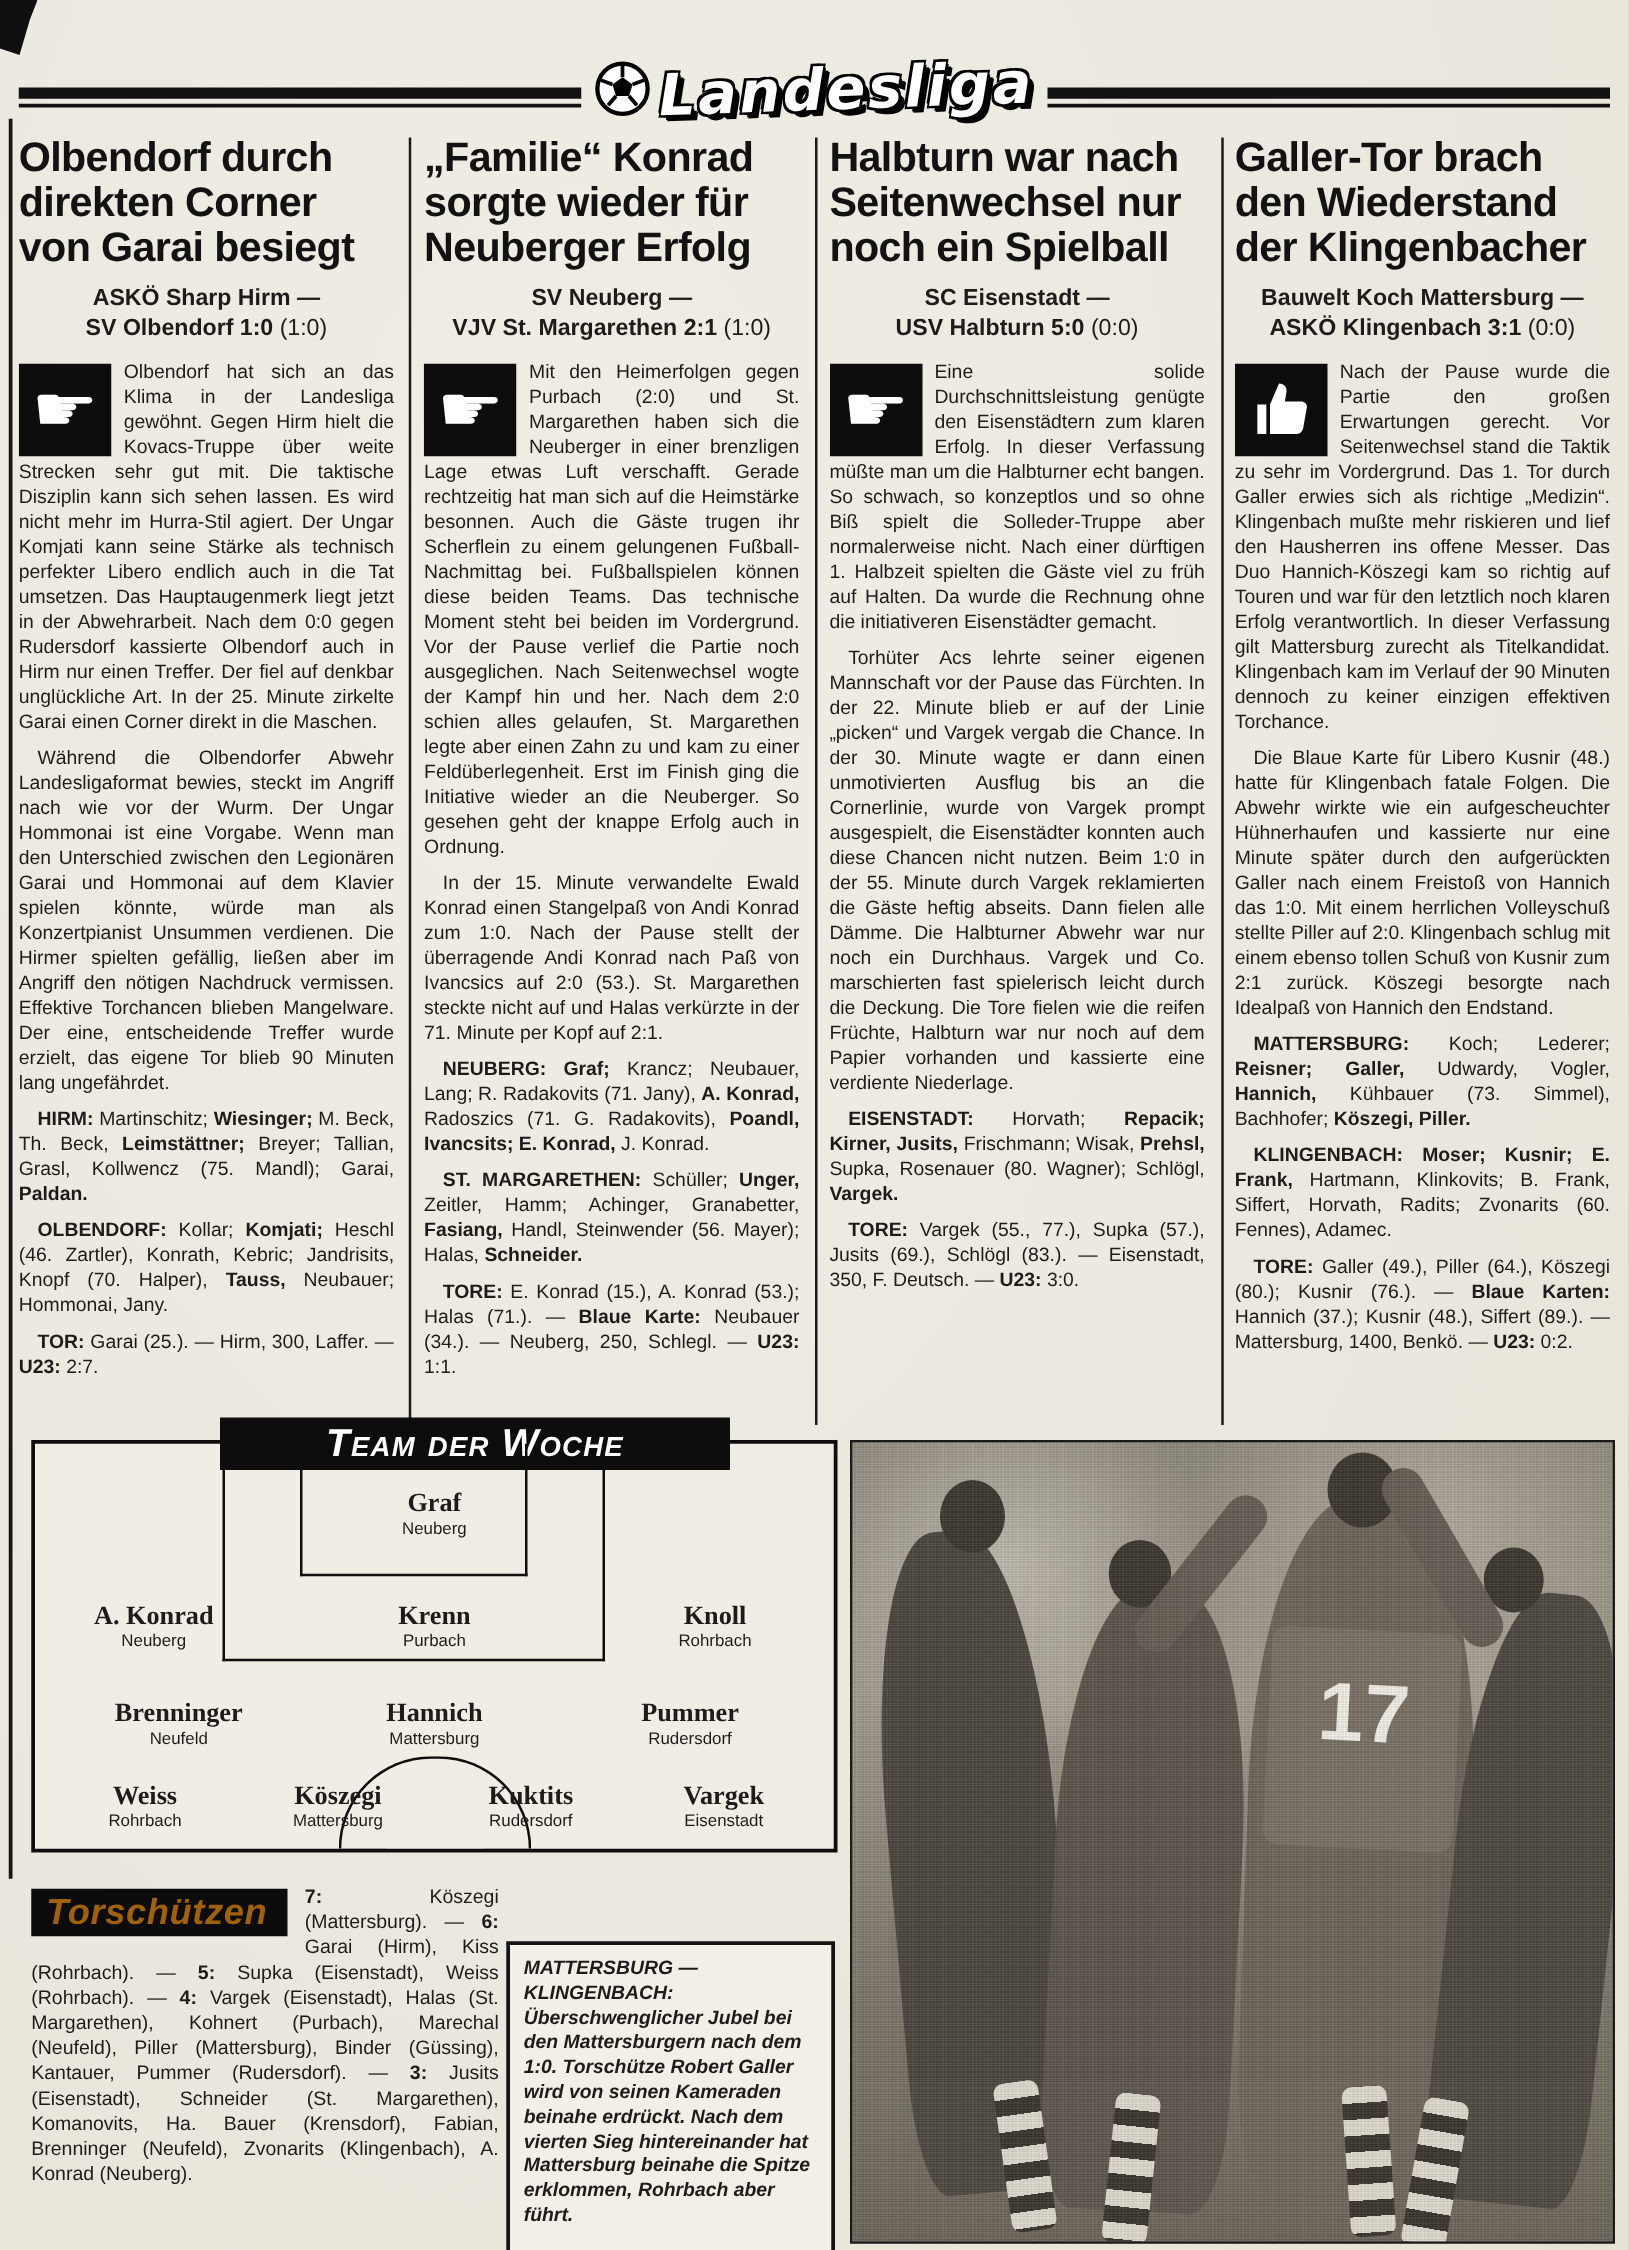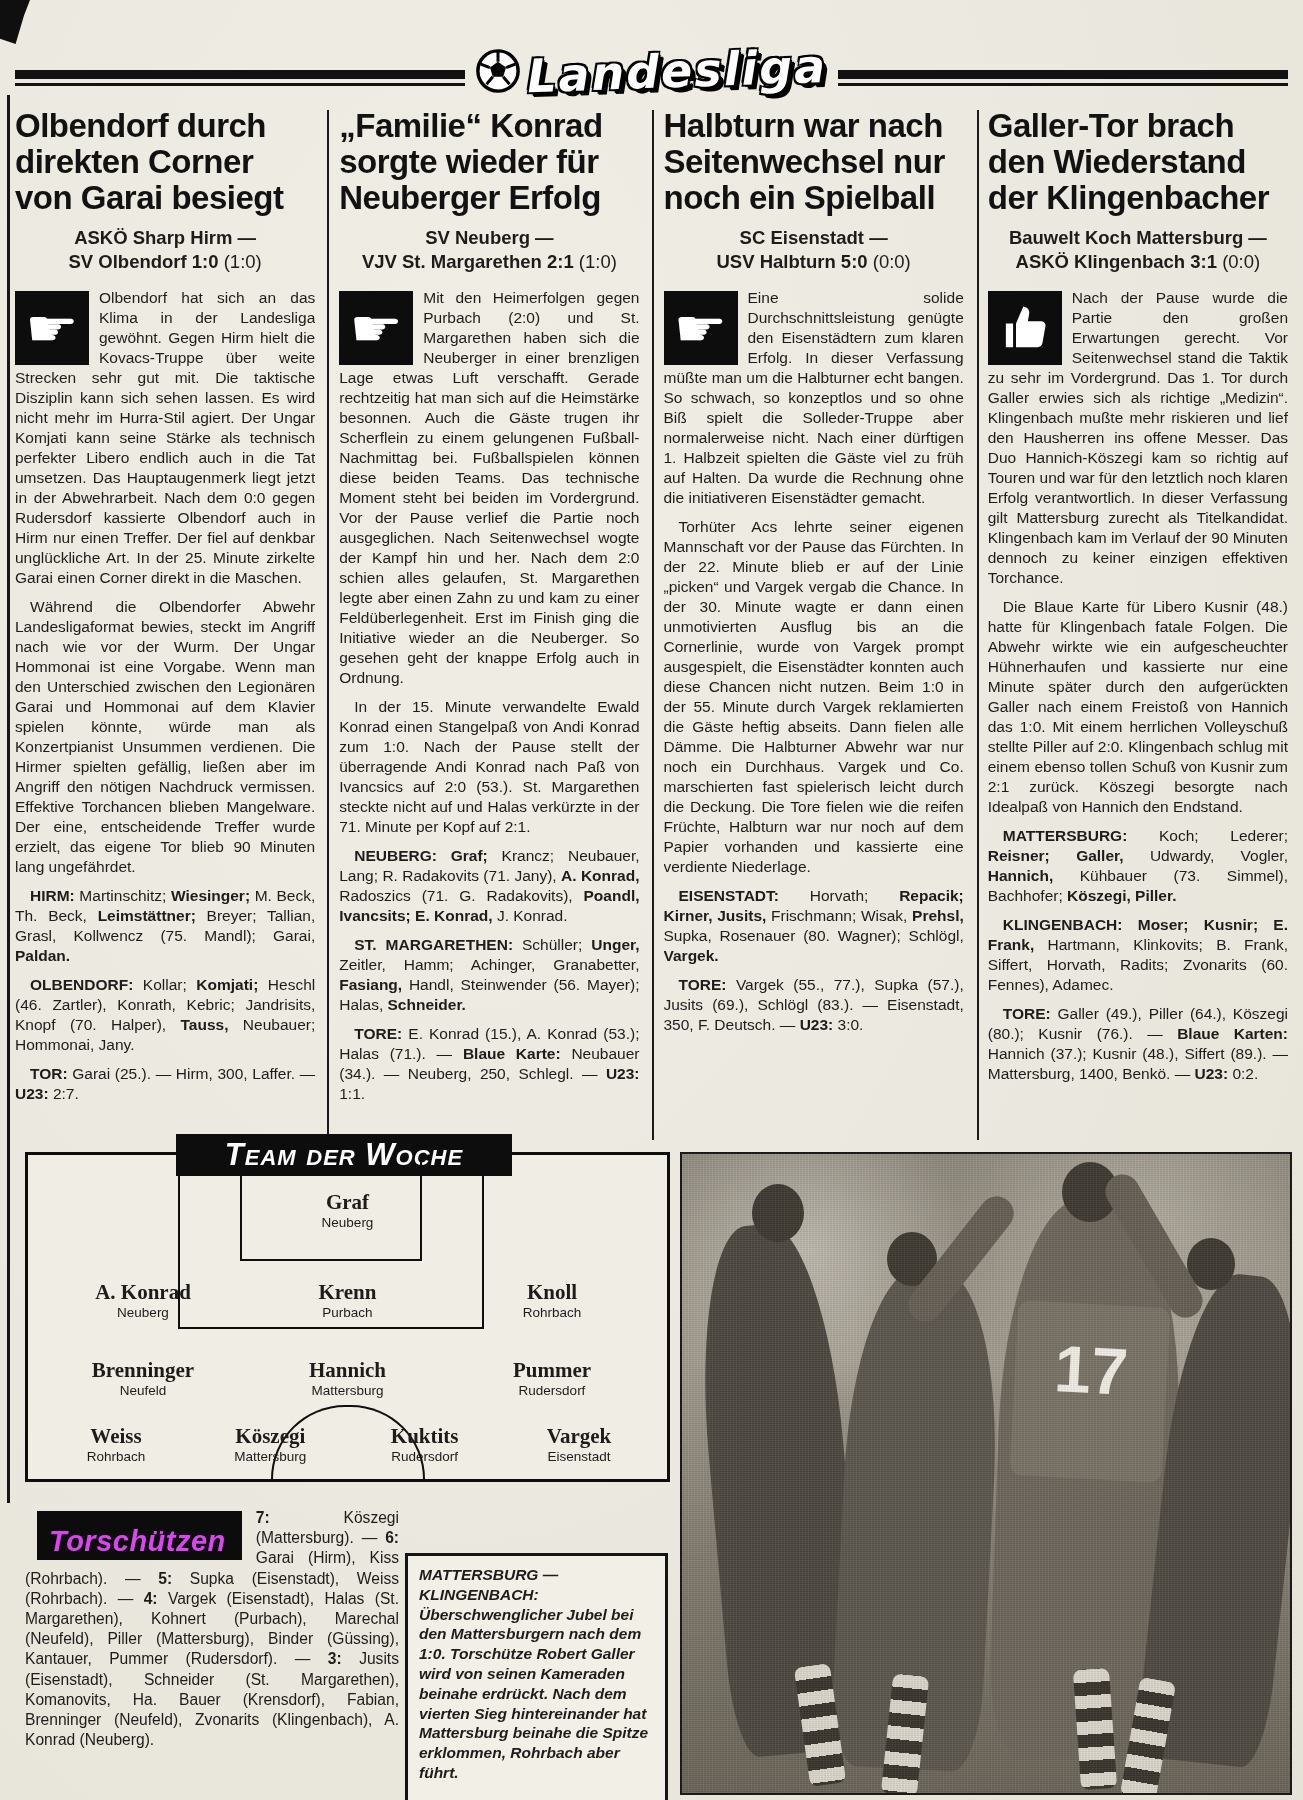--- a/index.html
+++ b/index.html
@@ -38,41 +38,41 @@
   .lineup{text-indent:15px;margin:0 0 10px 0;}
   .b{font-weight:bold;}
 
   .dropicon{float:left;width:74px;height:74px;background:#0d0d0d;margin:3px 10px 2px 0;
             display:flex;align-items:center;justify-content:center;}
   .hand-glyph{color:#fff;font-size:60px;line-height:1;font-family:"DejaVu Sans", sans-serif;transform:scaleY(.85);}
 
   
   .team-box{position:absolute;left:25px;top:1152px;width:645px;height:330px;background:#f0ede5;
             border:3px solid #0e0e0e;box-sizing:border-box;}
-  .team-banner{position:absolute;left:148px;top:-21px;width:336px;height:42px;background:#0d0d0d;color:#fff;
+  .team-banner{position:absolute;left:148px;top:-21px;width:408px;height:42px;background:#0d0d0d;color:#fff;
                font-style:italic;font-weight:bold;font-variant:small-caps;font-size:31px;letter-spacing:1px;
                display:flex;align-items:center;justify-content:center;}
   .penalty-box{position:absolute;left:150px;top:0;width:302px;height:172px;border:2px solid #0e0e0e;border-top:none;}
   .goal-box{position:absolute;left:212px;top:0;width:178px;height:104px;border:2px solid #0e0e0e;border-top:none;}
   .center-arc{position:absolute;left:50%;bottom:0;width:150px;height:72px;margin-left:-77px;
               border:2px solid #0e0e0e;border-bottom:none;border-radius:150px 150px 0 0;}
   .trow{position:absolute;left:0;right:0;display:flex;}
   .r1{top:36px;justify-content:center;}
-  .r2{top:126px;justify-content:space-between;padding:0 40px;}
+  .r2{top:126px;justify-content:space-between;padding:0 20px;}
   .r3{top:204px;justify-content:space-between;padding:0 40px;}
   .r4{top:270px;justify-content:space-between;padding:0 18px;}
   .tplayer{width:150px;}
   .r4 .tplayer{width:140px;}
   .pname{font-weight:bold;font-size:21px;text-align:center;line-height:1.05;font-family:Liberation Serif, serif;}
   .pclub{font-size:13.5px;text-align:center;margin-top:2px;}
 
   
   .scorers{position:absolute;left:25px;top:1508px;width:374px;font-size:15.6px;line-height:20.2px;text-align:justify;}
-  .scorers-badge{float:left;background:#0c0c0c;color:#d946ef;font-style:italic;font-weight:bold;font-size:29px;
-                 padding:20px 16px 9px 12px;margin:3px 14px 4px 12px;letter-spacing:.5px;}
+  .scorers-badge{float:left;background:#0c0c0c;color:#a16207;font-style:italic;font-weight:bold;font-size:29px;
+                 padding:9px 16px 9px 12px;margin:3px 14px 4px 0;letter-spacing:.5px;}
 
   
   .caption-box{position:absolute;left:405px;top:1553px;width:263px;height:284px;border:3px solid #141414;
                background:#f2efe7;box-sizing:border-box;padding:9px 11px;
                font-style:italic;font-weight:bold;font-size:15.5px;line-height:19.8px;overflow:hidden;}
   .caption-box p{margin:0;}
 
   
   .photo{position:absolute;left:680px;top:1152px;width:612px;height:643px;border:2px solid #1a1a1a;
          box-sizing:border-box;overflow:hidden;

